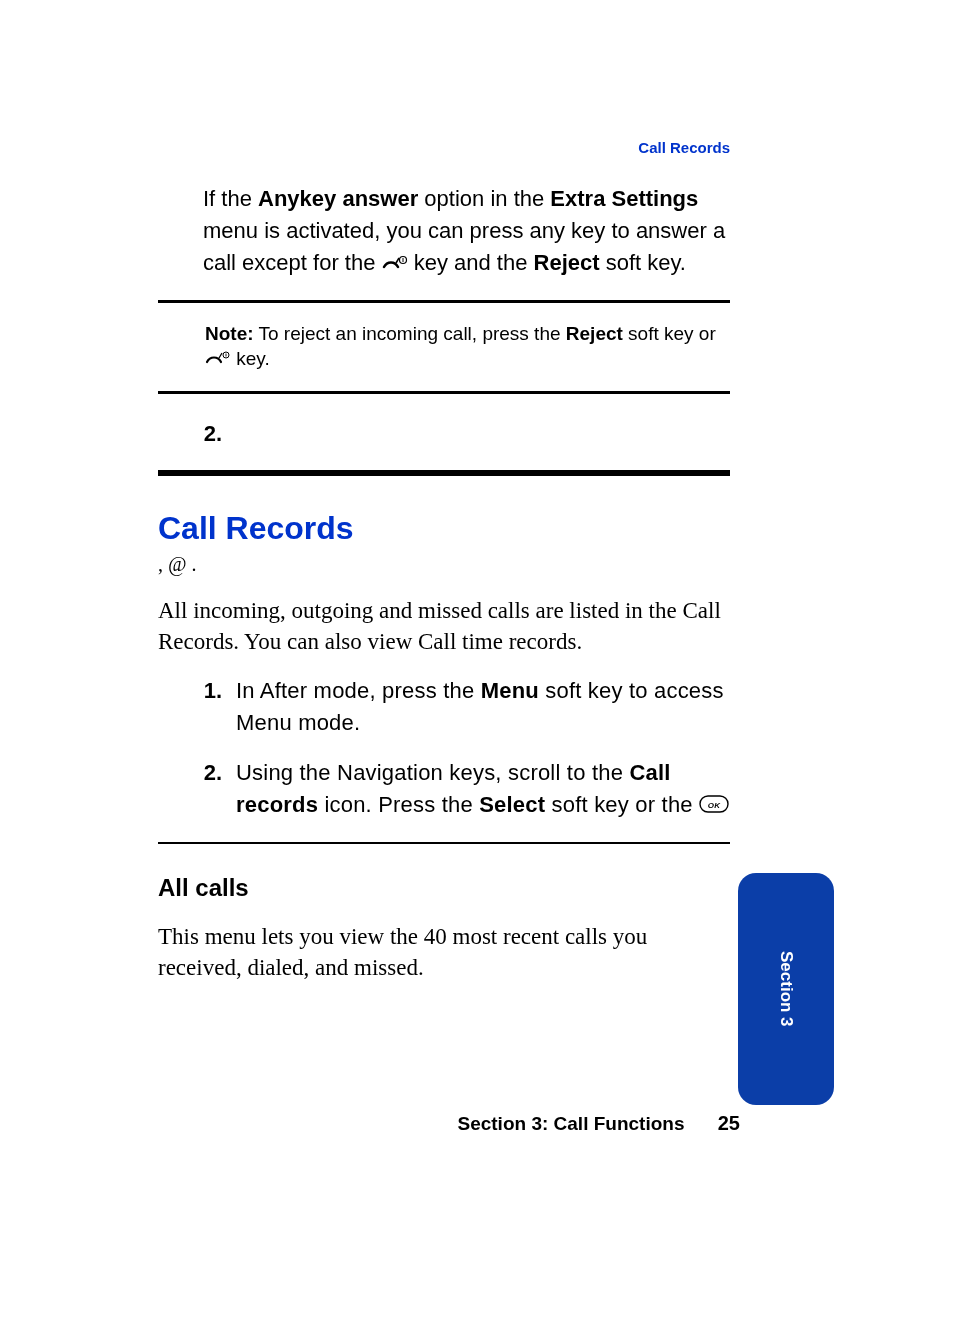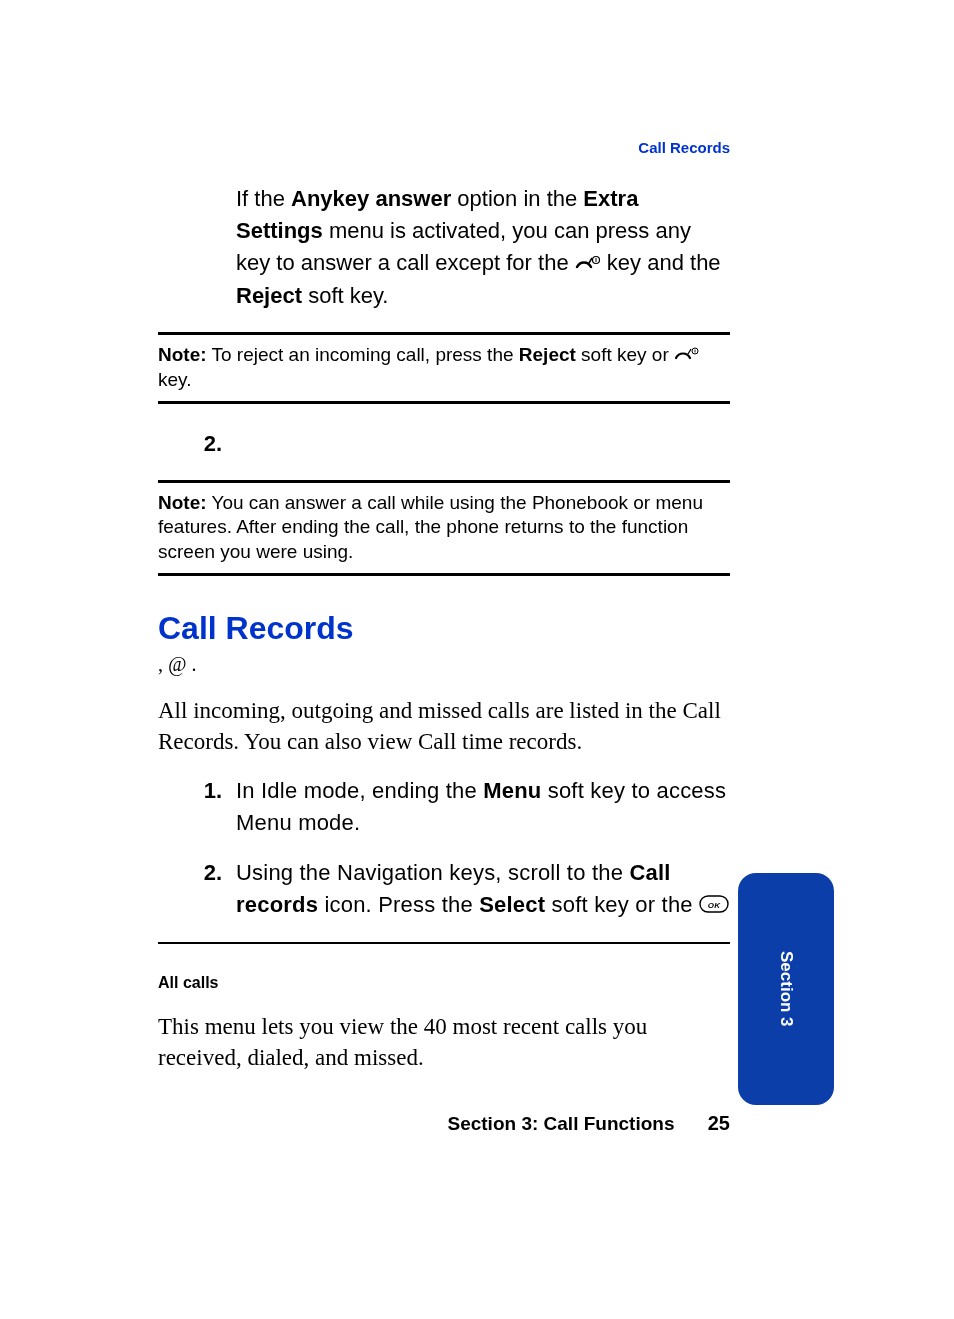--- a/index.html
+++ b/index.html
@@ -26,61 +26,62 @@
       width: 572px;
       text-align: right;
       color: #0033cc;
       font-weight: bold;
       font-size: 15px;
     }
     .intro {
       font-size: 22px;
       line-height: 1.45;
       margin-top: 44px;
-      margin-left: 78px;
+      margin-left: 45px;
     }
     .rule {
       border: none;
       border-top: 3px solid #000;
       margin: 0;
     }
     .thin-rule {
       border: none;
       border-top: 1.5px solid #000;
       margin: 0;
     }
     .note {
       font-size: 19px;
       line-height: 1.3;
-      padding: 8px 0;
+      padding: 19px 0;
+      margin-left: 47px;
     }
     .step {
       display: flex;
       font-size: 22px;
       line-height: 1.45;
       margin-top: 8px;
     }
     .step .num { width: 78px; text-align: right; padding-right: 14px; font-weight: bold; font-family: 'Helvetica Neue', Helvetica, Arial, sans-serif; font-stretch: condensed; }
     .step .txt { flex: 1; font-family: 'Helvetica Neue', Helvetica, Arial, sans-serif; font-stretch: condensed; letter-spacing: 0.2px; }
     .h1 {
       color: #0033cc;
       font-weight: bold;
       font-size: 32px;
       margin-top: 18px;
     }
     .aux { font-size: 20px; font-family: Georgia, serif; margin-top: 6px; }
     .body-p { font-size: 23px; line-height: 1.35; margin-top: 19px; font-family: Georgia, serif; }
     .h2 {
       font-weight: bold;
-      font-size: 16px;
+      font-size: 24px;
       margin-top: 14px;
     }
     .footer {
       position: absolute;
-      left: 158px;
+      left: 168px;
       top: 1112px;
       width: 572px;
       text-align: right;
       font-size: 19px;
       font-weight: bold;
     }
     .footer .pg { display: inline-block; margin-left: 28px; font-size: 20px; }
     .side-tab {
       position: absolute;
       left: 738px;
@@ -136,39 +137,36 @@
   </p>
   <hr class="rule">
 
   <div class="sp16"></div>
   <div class="step">
     <div class="num">2.</div>
   </div>
 
   <div class="sp20"></div>
   <hr class="rule">
-  <p class="note sans cond">
-    <span class="bold">Note:</span><span> You can answer a call while using the Phonebook or menu features. After ending the call, the phone returns to the function screen you were using.</span>
-  </p>
   <hr class="rule">
 
   <div class="sp16"></div>
   <h1 class="h1 sans cond">Call Records</h1>
 
   <p class="aux">
     <span>, </span><span class="at">@</span><span> .</span>
   </p>
 
   <p class="body-p">All incoming, outgoing and missed calls are listed in the Call Records. You can also view Call time records.</p>
 
   <div class="sp10"></div>
   <div class="step">
     <div class="num">1.</div>
     <div class="txt">
-      <span>In Idle mode, ending the </span><span class="bold">Menu</span><span> soft key to access Menu mode.</span>
+      <span>In After mode, press the </span><span class="bold">Menu</span><span> soft key to access Menu mode.</span>
     </div>
   </div>
 
   <div class="sp10"></div>
   <div class="step">
     <div class="num">2.</div>
     <div class="txt">
       <span>Using the Navigation keys, scroll to the </span><span class="bold">Call records</span><span> icon. Press the </span><span class="bold">Select</span><span> soft key or the </span><span class="icon-ok"><svg width="30" height="18" viewBox="0 0 30 18">
             <rect x="1" y="1" width="28" height="16" rx="8" ry="8" fill="none" stroke="#000" stroke-width="1.4"></rect>
             <text x="15" y="12.5" text-anchor="middle" font-family="Arial" font-size="8" font-weight="bold" fill="#000">OK</text>

